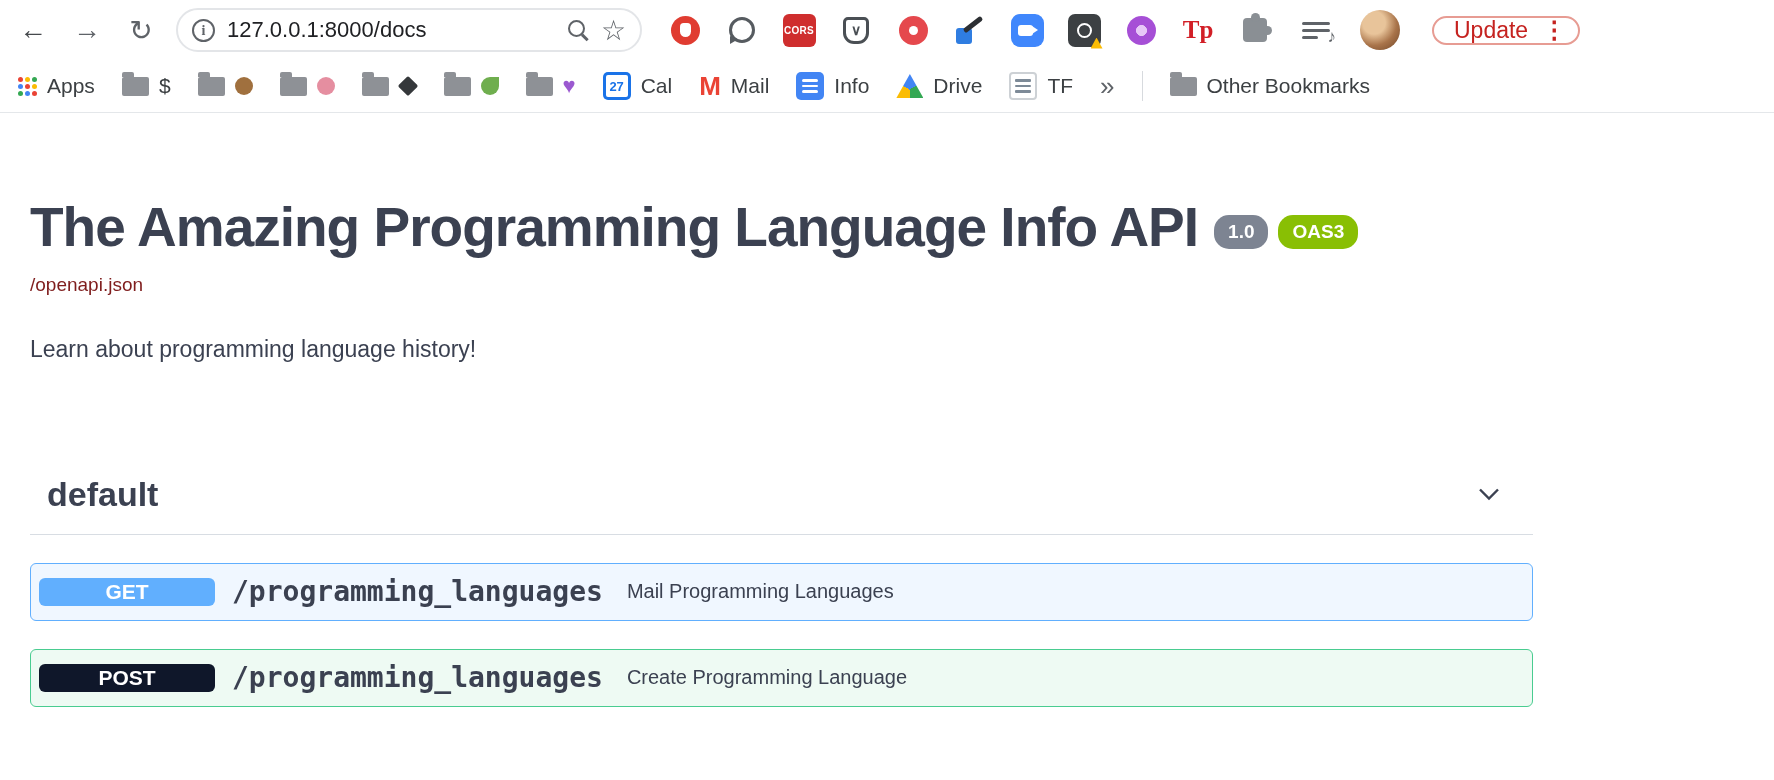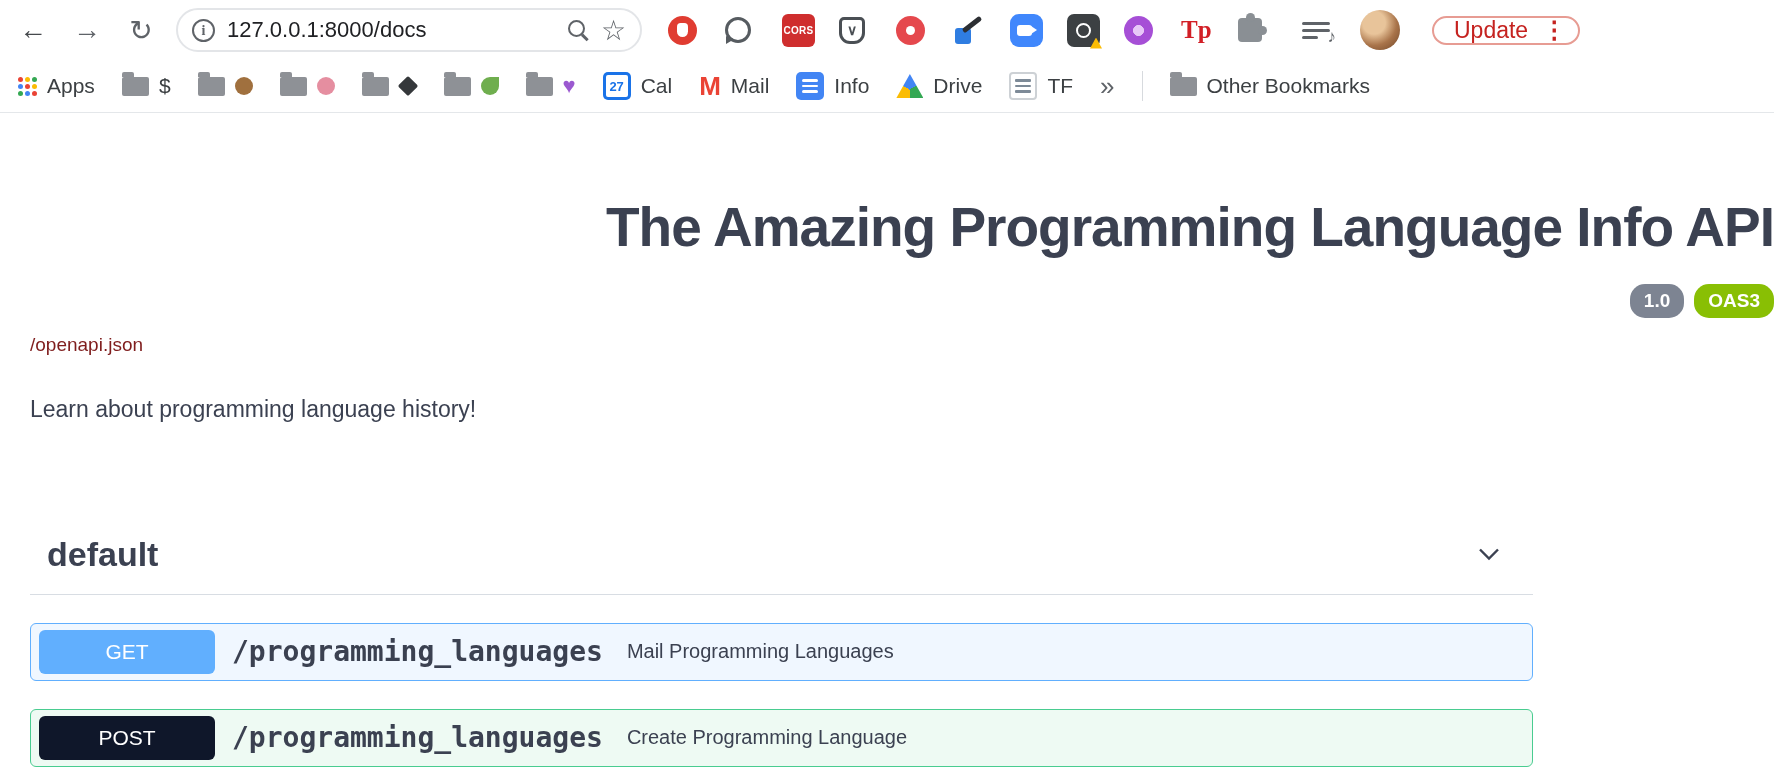--- a/index.html
+++ b/index.html
@@ -18,21 +18,21 @@
                color:#5f6368; font:bold 14px/19px "Liberation Serif", serif; text-align:center; flex:none; }
   .url { font-size:22px; color:#202124; flex:1; white-space:nowrap; overflow:hidden; }
   .search-icon { position:relative; width:22px; height:22px; flex:none; }
   .search-icon::before { content:""; position:absolute; left:1px; top:1px; width:13px; height:13px;
                          border:2.5px solid #5f6368; border-radius:50%; }
   .search-icon::after { content:""; position:absolute; width:8px; height:2.5px; background:#5f6368;
                         transform:rotate(45deg); right:0; bottom:3px; }
   .star { font-size:28px; color:#5f6368; }
 
   .extensions { display:flex; align-items:center; gap:23px; margin-left:10px; }
-  .ext { width:34px; height:34px; display:flex; align-items:center; position:relative; cursor:pointer; }
+  .ext { width:34px; height:34px; display:flex; align-items:center; justify-content:center; position:relative; cursor:pointer; }
 
   .hand-badge { width:29px; height:29px; background:#e03c31; border-radius:50%; position:relative; }
   .hand-badge::after { content:""; position:absolute; left:9px; top:7px; width:11px; height:14px;
                        background:#fff; border-radius:4px 4px 6px 6px; }
   .chat-badge { width:26px; height:26px; border:3px solid #565b60; border-radius:50%; position:relative; }
   .chat-badge::after { content:""; position:absolute; left:-2px; bottom:-4px; width:8px; height:8px;
                        background:#565b60; clip-path:polygon(0 100%, 0 0, 100% 40%); }
   .cors-badge { width:33px; height:33px; background:#cf2e2e; border-radius:6px; color:#fff;
                 font-weight:bold; font-size:10px; letter-spacing:.3px; display:flex; align-items:center; justify-content:center; }
   .pocket-badge { width:26px; height:27px; border:3px solid #4a4f54; border-radius:5px 5px 11px 11px;
@@ -98,37 +98,37 @@
                 background:conic-gradient(from -60deg at 50% 65%, #4285f4 0 120deg, #34a853 120deg 240deg, #fbbc04 240deg 360deg); }
   .tf-icon { width:28px; height:28px; border:2px solid #cdd1d5; border-radius:4px; display:flex; flex-direction:column;
              gap:3px; align-items:center; justify-content:center; background:#fff; }
   .tf-icon i { width:16px; height:2.5px; background:#7d8a97; border-radius:1px; }
   .bm-overflow { font-size:26px; color:#5f6368; cursor:pointer; }
   .bm-divider { width:1px; height:30px; background:#d7dade; }
   .spacer { flex:1; }
 
   
   .content { padding:84px 0 0 30px; color:#3b4151; }
-  .title-row { display:flex; align-items:flex-end; gap:16px;flex-direction:column; }
+  .title-row { display:flex; align-items:center; gap:16px; }
   .page-title { font-size:55px; font-weight:bold; letter-spacing:-1px; line-height:1.1; }
   .badges { display:flex; gap:10px; padding-top:10px; }
   .badge { font-size:19px; font-weight:bold; color:#fff; padding:6px 14px; border-radius:15px; }
   .badge.version { background:#7d8492; }
   .badge.oas { background:#89bf04; }
   .spec-link { display:inline-block; margin-top:16px; font-size:19px; color:#7f1d1d; text-decoration:none; cursor:pointer; }
   .description { margin-top:40px; font-size:23px; }
 
   .section { width:1503px; margin-top:96px; }
   .section-header { display:flex; align-items:center; justify-content:space-between;
                     padding:16px 26px 20px 17px; border-bottom:1px solid #d8dde3; cursor:pointer; }
   .section-title { font-size:34px; font-weight:bold; }
   .op { display:flex; align-items:center; height:58px; border-radius:6px; margin-top:28px; padding:0 20px 0 8px; cursor:pointer; }
   .op.get  { background:#f0f7ff; border:1px solid #61affe; }
   .op.post { background:#eefaf3; border:1px solid #49cc90; }
-  .method { width:176px; height:44px; border-radius:6px; color:#fff; font-weight:normal; font-size:21px;
+  .method { width:176px; height:28px; border-radius:6px; color:#fff; font-weight:bold; font-size:21px;
             display:flex; align-items:center; justify-content:center; flex:none; }
   .op.get  .method { background:#61affe; }
   .op.post .method { background:#0f172a; }
   .path { font-family:"DejaVu Sans Mono", monospace; font-weight:bold; font-size:28px; margin-left:17px; }
   .summary { font-size:20px; margin-left:24px; }
 </style>
 </head>
 <body>
 
 <div class="toolbar">

